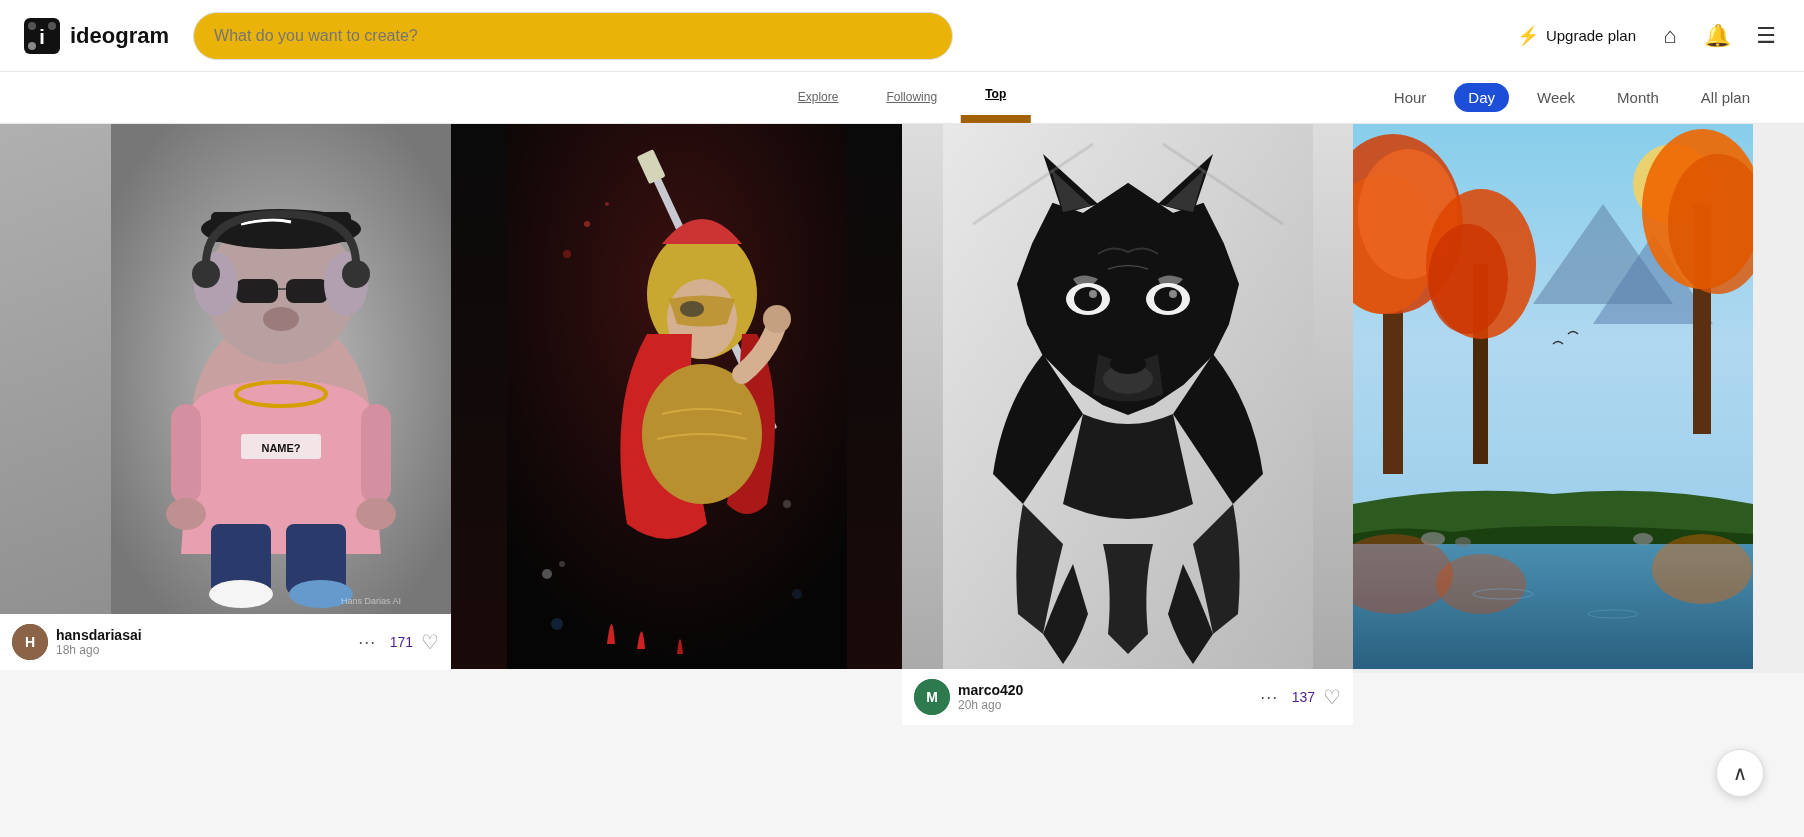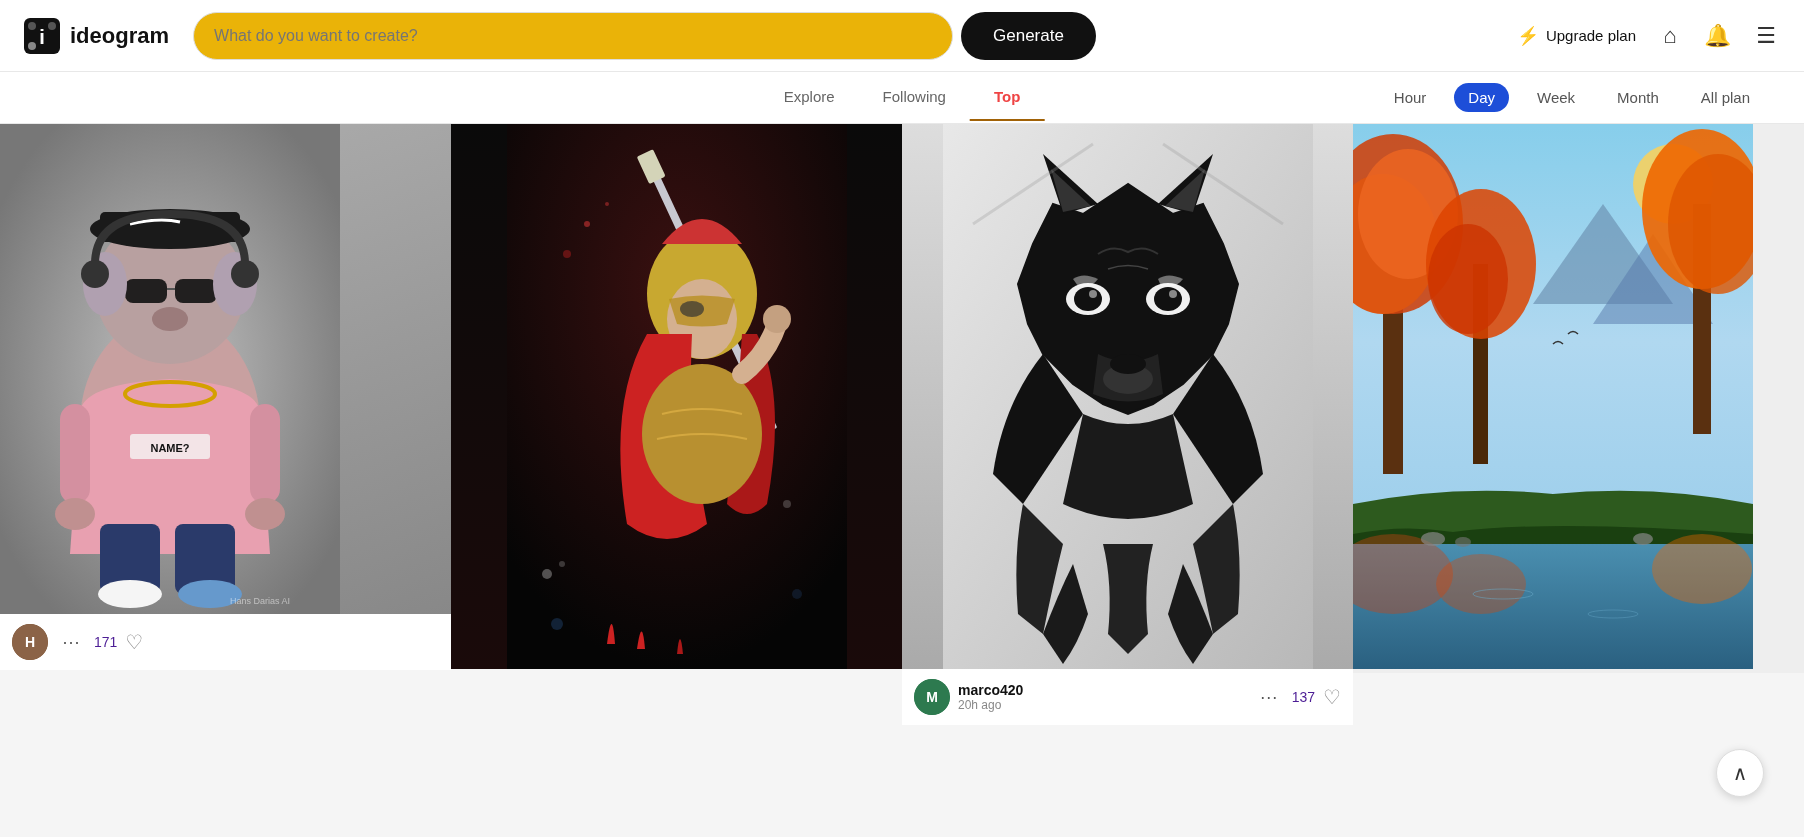--- a/index.html
+++ b/index.html
@@ -105,30 +105,31 @@
     .nav-center {
       display: flex;
       align-items: center;
       gap: 0;
       position: absolute;
       left: 50%;
       transform: translateX(-50%);
     }
     .nav-tab {
       padding: 14px 24px;
-      font-size: 15px;
+      font-size: 12px;
       color: #666;
       cursor: pointer;
       border-bottom: 2px solid transparent;
       font-weight: 400;
+      text-decoration: underline;
     }
     .nav-tab.active {
-      color: #ef4444;
+      color: #000000;
       font-weight: 600;
-      border-bottom: 2px solid #a16207;
+      border-bottom: 8px solid #a16207;
     }
     .time-filters {
       display: flex;
       align-items: center;
       gap: 14px;
       position: absolute;
       right: 40px;
     }
     .time-btn {
       padding: 6px 14px;
@@ -242,21 +243,21 @@
       color: #333;
       z-index: 200;
     }
 
     
     .dog-img {
       background: linear-gradient(160deg, #b0b0b0 0%, #888 100%);
       height: 490px;
       display: flex;
       align-items: center;
-      justify-content: flex-start;
+      justify-content: flex-end;
       font-size: 80px;
     }
     .spartan-img {
       background: linear-gradient(180deg, #0a0a0a 0%, #1a0a0a 100%);
       height: 545px;
       display: flex;
       align-items: center;
       justify-content: center;
       font-size: 80px;
     }
@@ -287,21 +288,20 @@
       <circle cx="8" cy="8" r="4" fill="#555"></circle>
       <circle cx="28" cy="8" r="4" fill="#555"></circle>
       <circle cx="8" cy="28" r="4" fill="#888"></circle>
     </svg>
     <span class="logo-text">ideogram</span>
   </a>
 
   <div class="search-bar">
     <input class="search-input" type="text" placeholder="What do you want to create?" style="">
   </div>
-  <button class="generate-btn">Generate</button>
 
   <div class="header-right">
     <button class="upgrade-btn">
       <span class="lightning-icon">⚡</span>
       <span>Upgrade plan</span>
     </button>
     <div class="header-icon">⌂</div>
     <div class="header-icon">🔔</div>
     <div class="header-icon">☰</div>
   </div>
@@ -381,20 +381,24 @@
 
           <text x="290" y="480" font-size="9" fill="rgba(255,255,255,0.5)" text-anchor="end">Hans Darias AI</text>
         </svg>
       </div>
       <div class="card-footer">
         <div class="avatar av-brown">
           <svg width="36" height="36" viewBox="0 0 36 36">
             <circle cx="18" cy="18" r="18" fill="#8B6347"></circle>
             <text x="18" y="23" text-anchor="middle" fill="white" font-size="14" font-weight="bold">H</text>
           </svg>
+        </div>
+        <div class="user-info">
+          <div class="username">hansdariasai</div>
+          <div class="time-ago">18h ago</div>
         </div>
         <div class="card-actions">
           <button class="more-btn">···</button>
           <span class="like-count">171</span>
           <button class="heart-btn">♡</button>
         </div>
       </div>
     </div>
   </div>
 

